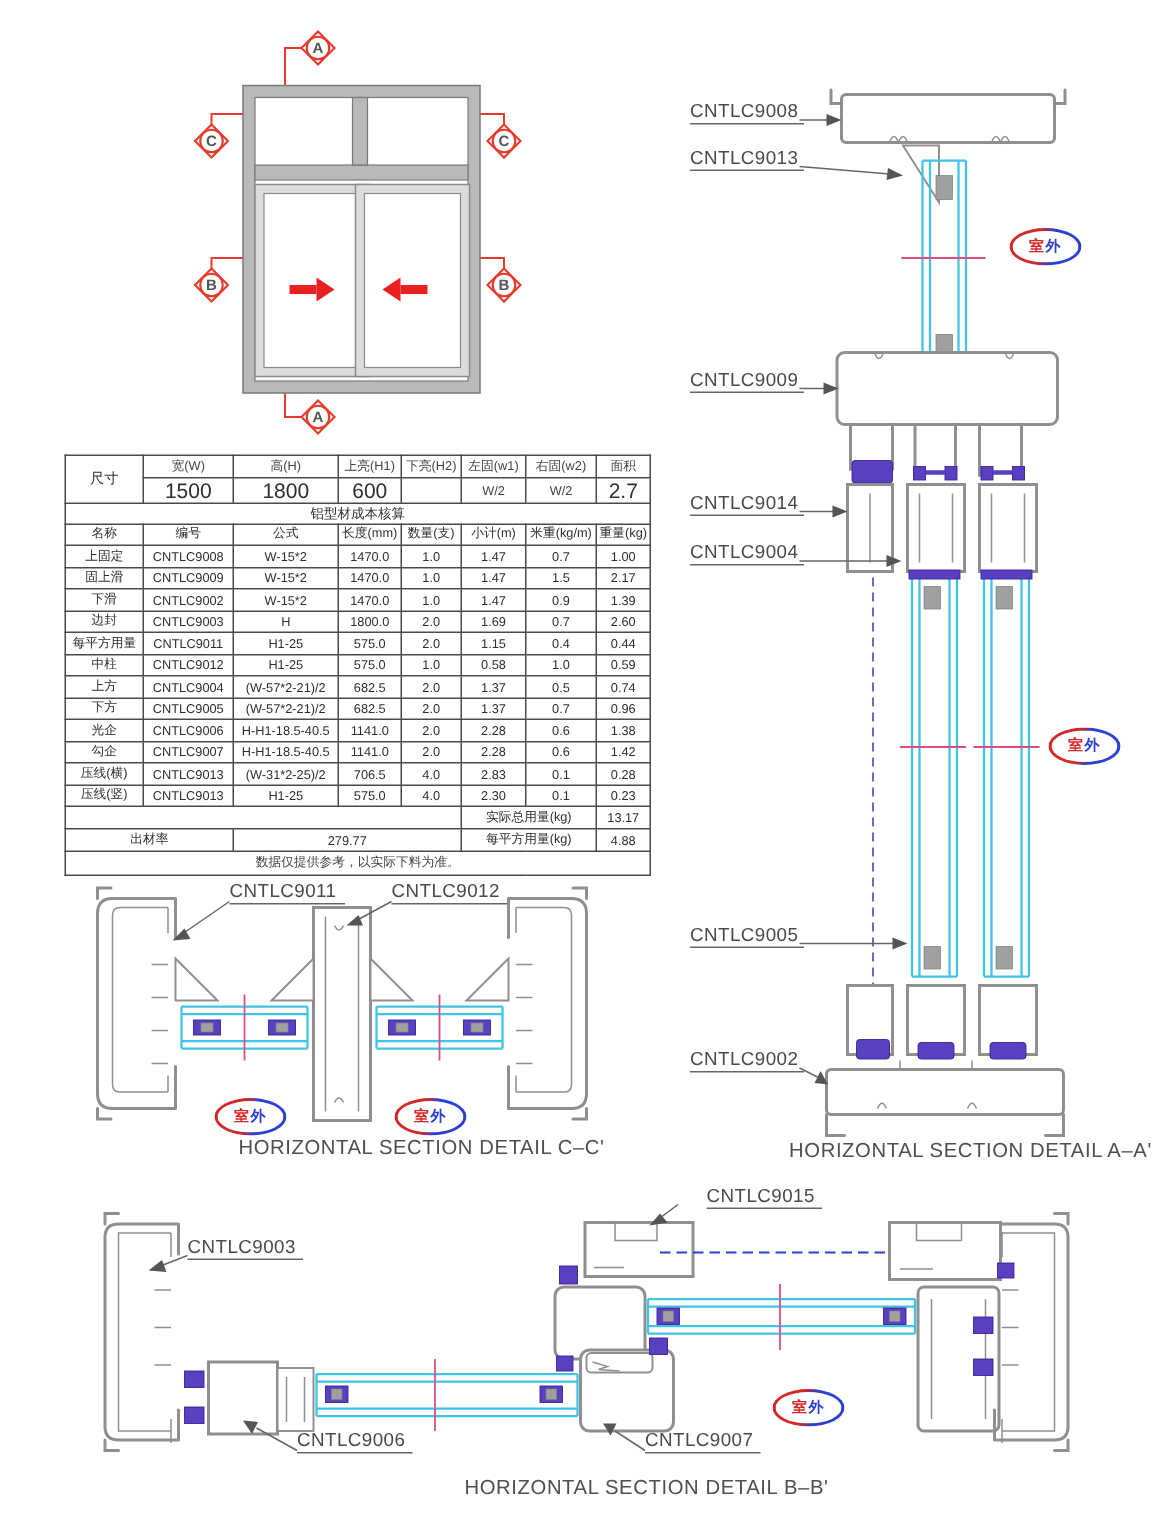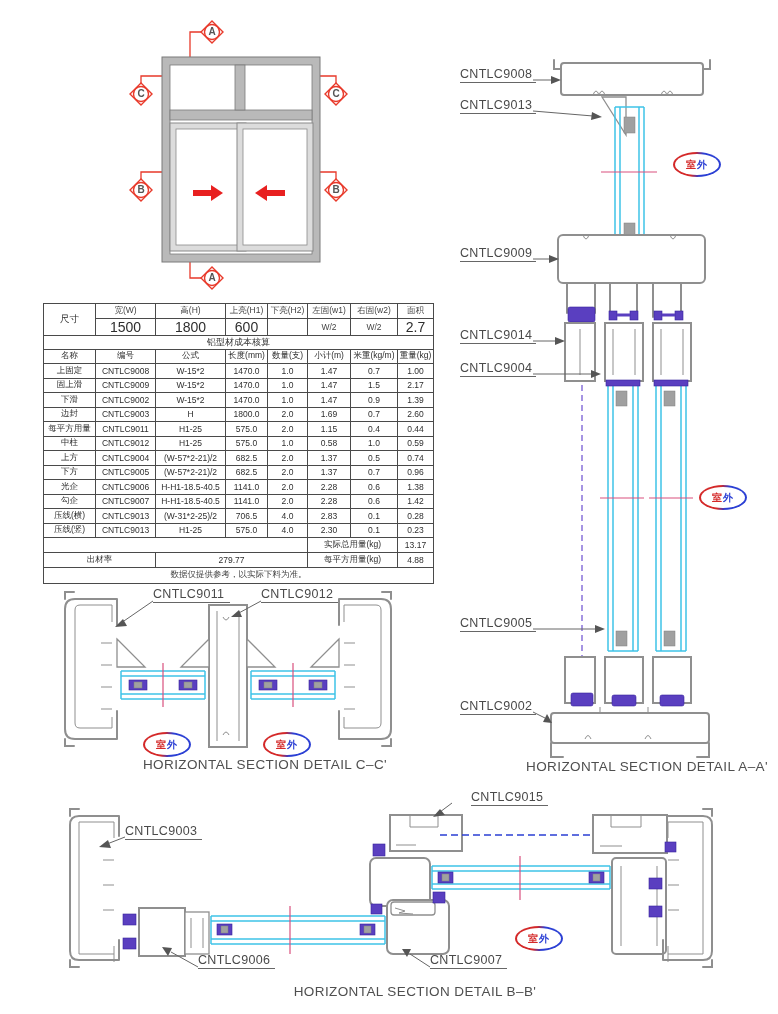--- a/index.html
+++ b/index.html
@@ -460,21 +460,21 @@
   <div class="lbl" style="left:98px;top:2px;width:74px">CNTLC9011</div>
   <div class="lbl" style="left:206px;top:2px;width:74px">CNTLC9012</div>
   <div class="badge" style="left:88px;top:147px">
     <span class="b-red">室</span>
       <span class="b-blue">外</span>
   </div>
   <div class="badge" style="left:208px;top:147px">
     <span class="b-red">室</span>
       <span class="b-blue">外</span>
   </div>
-  <div class="cap" style="left:30px;top:172px;width:360px">HORIZONTAL SECTION DETAIL C–C'</div>
+  <div class="cap" style="left:46px;top:172px;width:360px">HORIZONTAL SECTION DETAIL C–C'</div>
 </div>
 
 <div class="abs" style="left:55px;top:788px;width:705px;height:222px;">
   <svg width="705" height="222" viewBox="0 0 705 222">
 
     <g>
       <path class="al" d="M64,28 H24 q-9,0 -9,9 V163 q0,9 9,9 H64 M64,28 v20 M64,152 v20"></path>
       <path class="al1" d="M59,34 H24 V166 H59 M59,34 v16 M59,158 v16 M48,72 h11 M48,97 h11 M48,122 h11"></path>
       <path class="al" d="M15,28 v-7 h9 M15,172 v7 h9"></path>
     </g>
@@ -555,14 +555,14 @@
     </g>
   </svg>
   <div class="lbl" style="left:70px;top:36px;width:74px">CNTLC9003</div>
   <div class="lbl" style="left:416px;top:2px;width:74px">CNTLC9015</div>
   <div class="lbl" style="left:143px;top:165px;width:74px">CNTLC9006</div>
   <div class="lbl" style="left:375px;top:165px;width:74px">CNTLC9007</div>
   <div class="badge" style="left:460px;top:138px">
     <span class="b-red">室</span>
       <span class="b-blue">外</span>
   </div>
-  <div class="cap" style="left:180px;top:196px;width:360px">HORIZONTAL SECTION DETAIL B–B'</div>
+  <div class="cap" style="left:196px;top:196px;width:360px">HORIZONTAL SECTION DETAIL B–B'</div>
 </div>
 
 </body></html>

